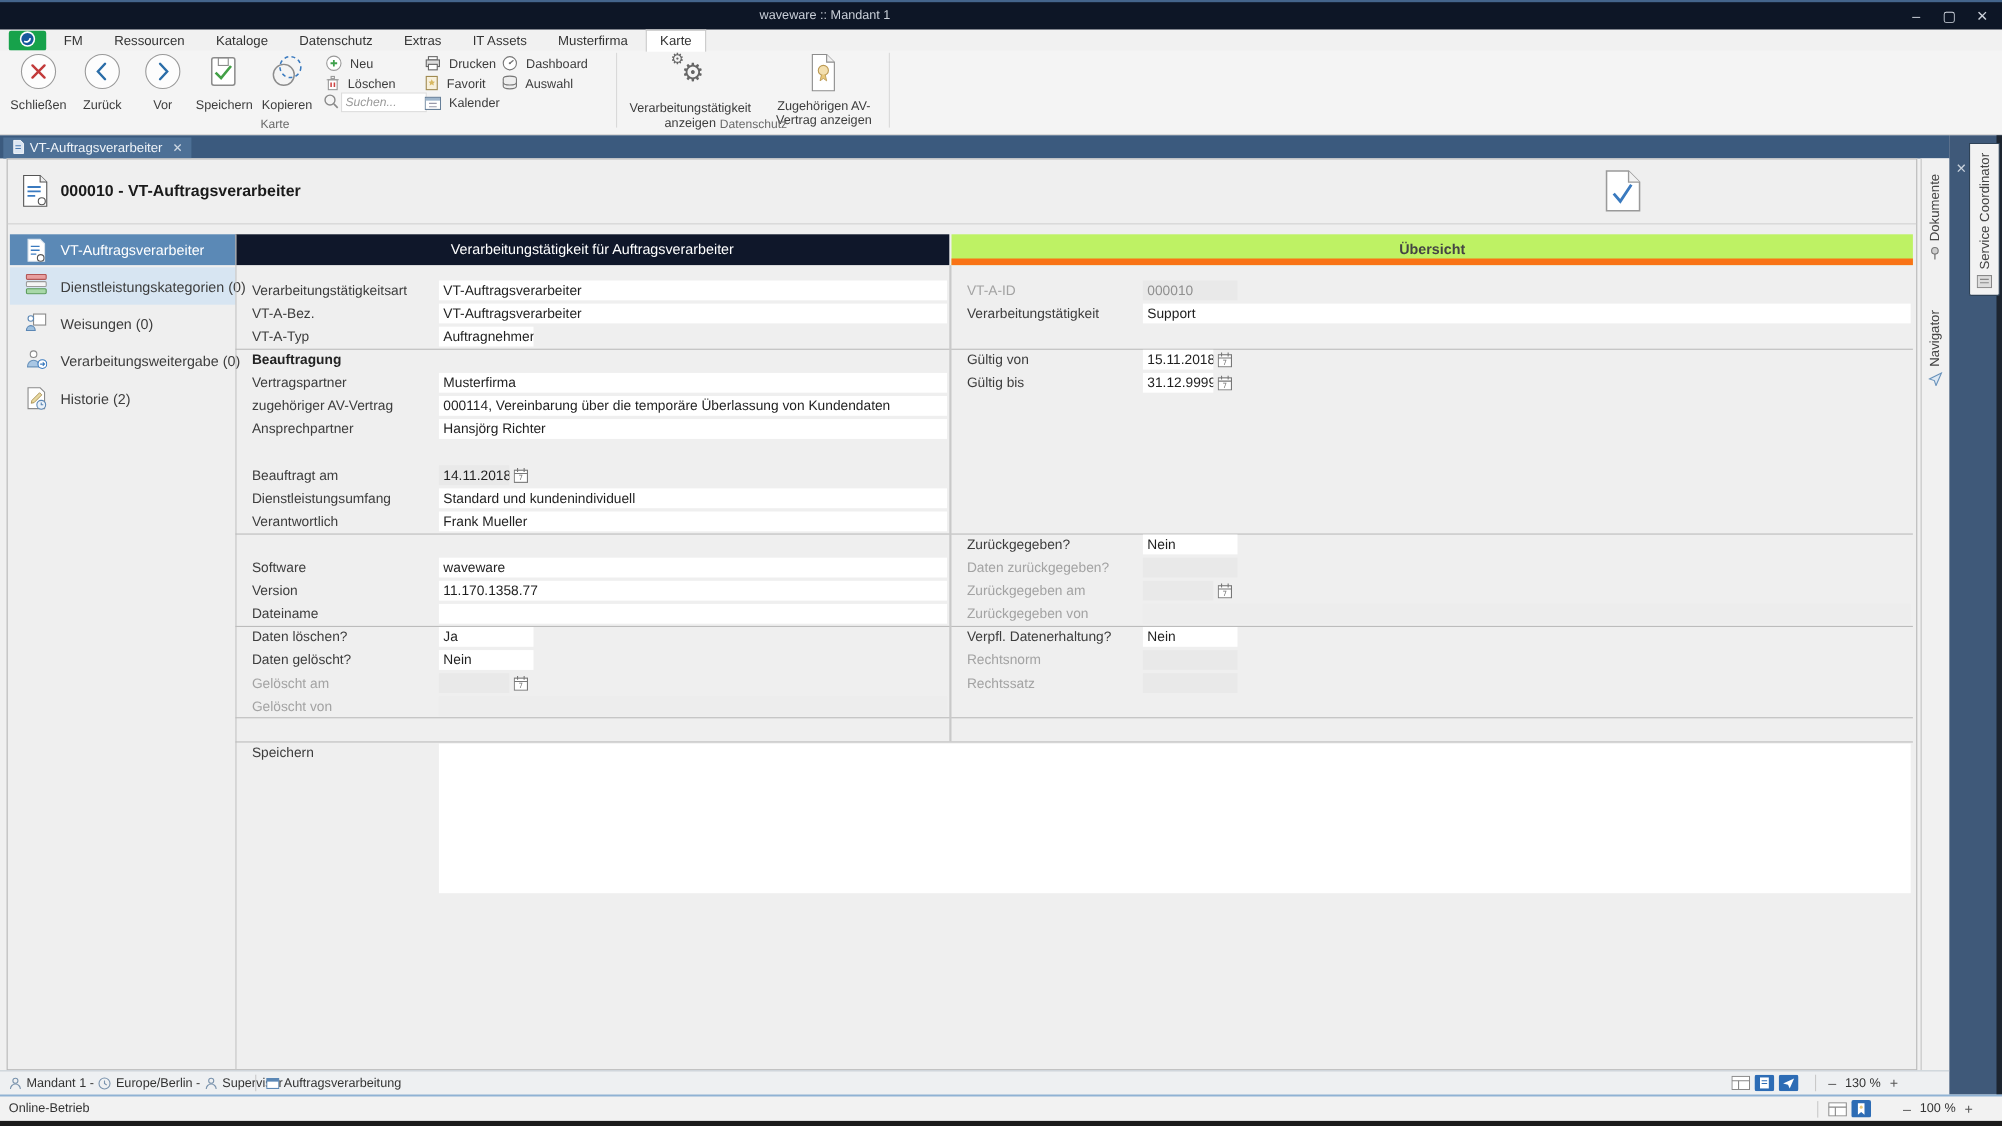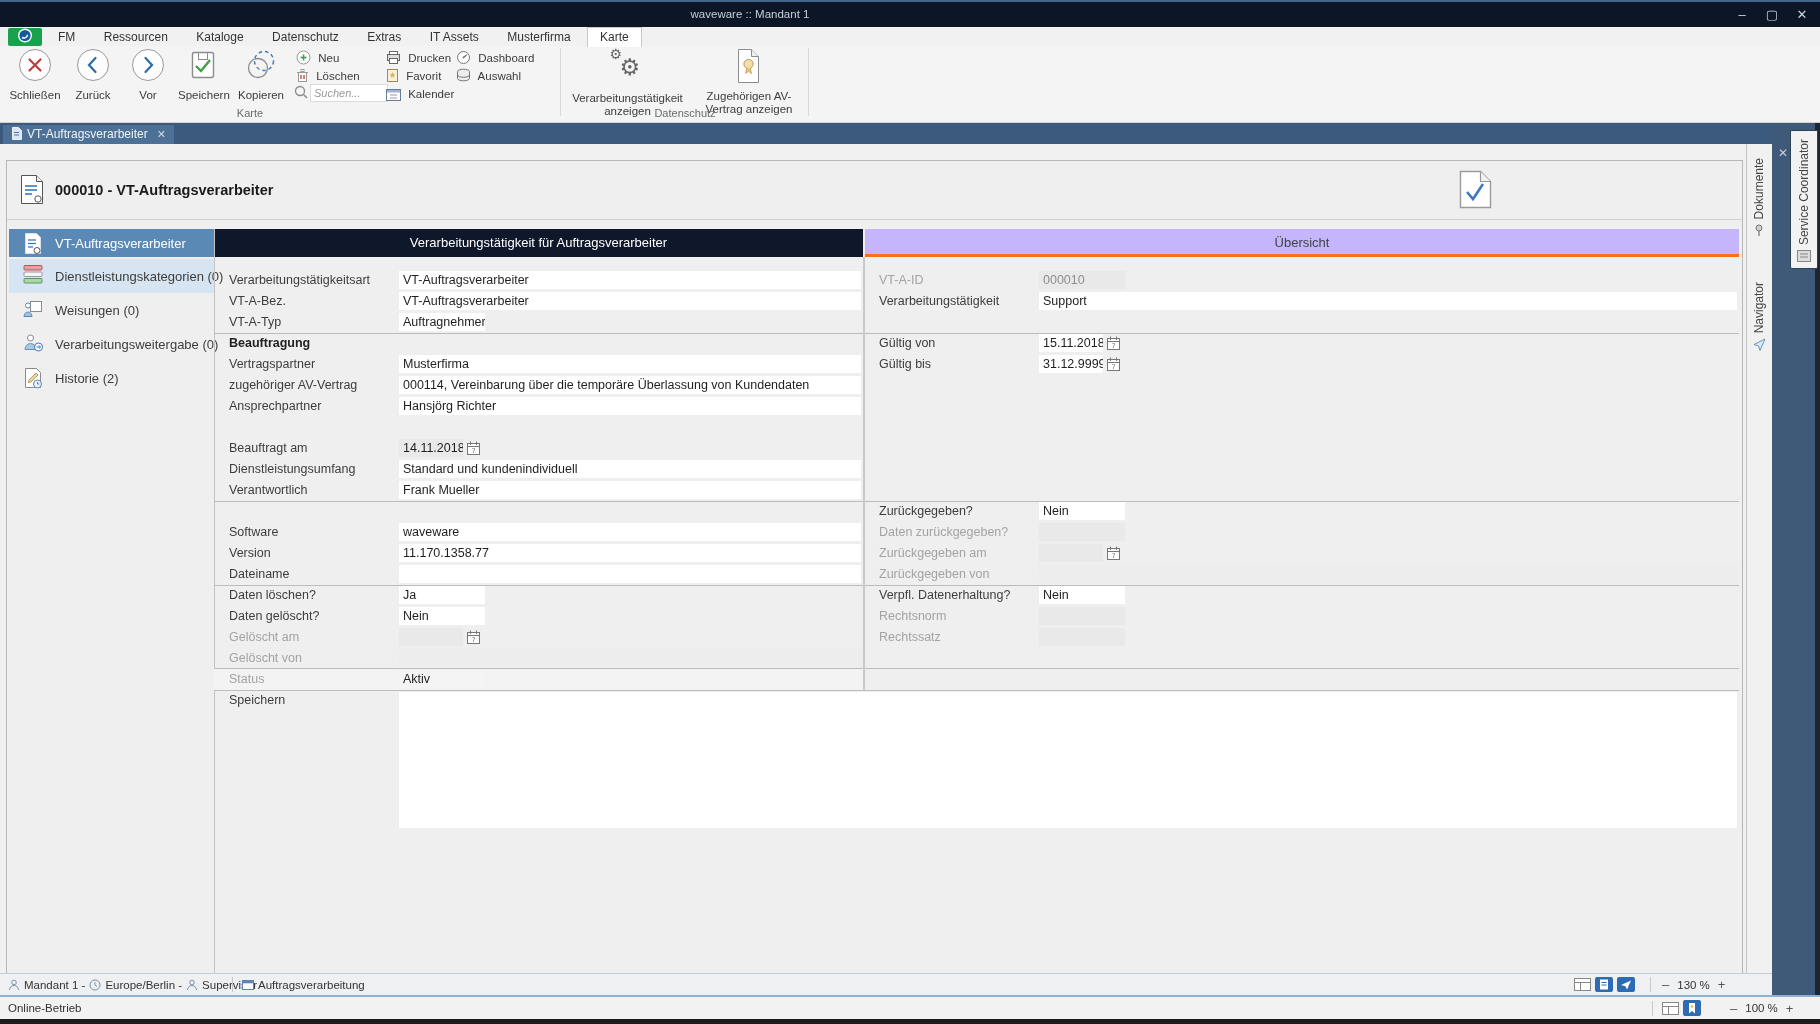--- a/index.html
+++ b/index.html
@@ -36,28 +36,28 @@
   #doctab .tclose{margin-left:9px;color:#cfd9e4;font-size:11px;}
   #strip-close{left:1776px;top:146px;width:14px;height:14px;color:#c9d2dd;font-size:12px;line-height:14px;text-align:center;z-index:6;}
   
   #darkstrip{left:1772px;top:123px;width:48px;height:872px;background:#3f5979;border-right:5px solid #1d2530;box-sizing:border-box;}
   #lightstrip{left:1746px;top:144px;width:26px;height:829px;background:#f1f1f1;border-left:1px solid #c4c4c4;box-sizing:border-box;}
   .side-tab{display:flex;flex-direction:column;align-items:center;width:24px;cursor:default;}
   .side-tab .vtext{writing-mode:vertical-rl;transform:rotate(180deg);font-size:12px;color:#444;}
   .side-tab svg{margin-top:5px;}
   #sc-tab{left:1790px;top:130px;width:26px;background:#f2f2f2;border:1px solid #2e4257;border-radius:0 0 2px 2px;padding:8px 0 6px 0;}
   
-  #docpanel{left:6px;top:160px;width:1737px;height:829px;background:#efefef;border:1px solid #b7b7b7;box-sizing:border-box;}
+  #docpanel{left:6px;top:144px;width:1737px;height:829px;background:#efefef;border:1px solid #b7b7b7;box-sizing:border-box;}
   #panel-title-row{left:0;top:0;width:1735px;height:58px;border-bottom:1px solid #d2d2d2;}
   #page-title{left:48px;top:21px;font-size:14.5px;font-weight:bold;color:#1a1a1a;}
   #doccheck{left:1450px;top:9px;width:40px;height:42px;}
   
   .colheader{top:68px;height:28px;line-height:28px;text-align:center;font-size:13px;}
   #lheader{left:207px;width:649px;background:#0f172a;color:#fff;}
-  #rheader{left:858px;width:874px;background:#c4b5fd;color:#444;border-bottom:3px solid #f97316;box-sizing:border-box;}
+  #rheader{left:858px;width:874px;background:#bef264;color:#444;border-bottom:6px solid #f97316;box-sizing:border-box;font-weight:bold;}
   
   #sb-sel{left:2px;top:68px;width:205px;height:28px;background:#5b89b6;color:#fff;}
   #sb-sel .sblabel{color:#fff;}
   .sbitem{left:2px;width:205px;height:34px;}
   .sbitem .sbicon{position:absolute;left:14px;top:6px;}
   #sb-sel .sbicon{top:3px;}
   .sblabel{position:absolute;left:46px;top:0;height:100%;display:flex;align-items:center;font-size:13px;color:#3d3d3d;white-space:nowrap;}
   #sidebar-border{left:207px;top:68px;width:1px;height:760px;background:#c3c3c3;}
   
   .frow{left:0;width:1735px;height:21px;}
@@ -424,25 +424,20 @@
               <rect x="0.5" y="2.5" width="12" height="11" fill="#fff" stroke="#777"></rect>
               <line x1="3.5" y1="0.5" x2="3.5" y2="4" stroke="#777"></line>
               <line x1="9.5" y1="0.5" x2="9.5" y2="4" stroke="#777"></line>
               <line x1="0.5" y1="5.5" x2="12.5" y2="5.5" stroke="#777"></line>
               <text x="6.5" y="11.5" font-size="6.5" fill="#777" text-anchor="middle" font-family="DejaVu Sans">7</text>
             </svg></span>
         </div>
         <div class="abs frow" style="top: 487px;">
           <span class="flabel dis" style="left: 222px;">Gelöscht von</span>
           <div class="fbox faint" style="left: 392px; width: 462px;"></div>
-        </div>
-        <div class="abs frow" style="top: 508px;">
-          <div class="band" style="left: 207px; width: 649px; top: 0px;"></div>
-          <span class="flabel dis" style="left: 222px;">Status</span>
-          <div class="fbox light" style="left: 392px; width: 86px;">Aktiv</div>
         </div>
         <div class="abs frow" style="top: 109px;">
           <span class="flabel dis" style="left: 872px;">VT-A-ID</span>
           <div class="fbox gray gray graytext" style="left: 1032px; width: 86px;">000010</div>
         </div>
         <div class="abs frow" style="top: 130px;">
           <span class="flabel" style="left: 872px;">Verarbeitungstätigkeit</span>
           <div class="fbox" style="left: 1032px; width: 698px;">Support</div>
         </div>
         <div class="abs frow" style="top: 172px;">

